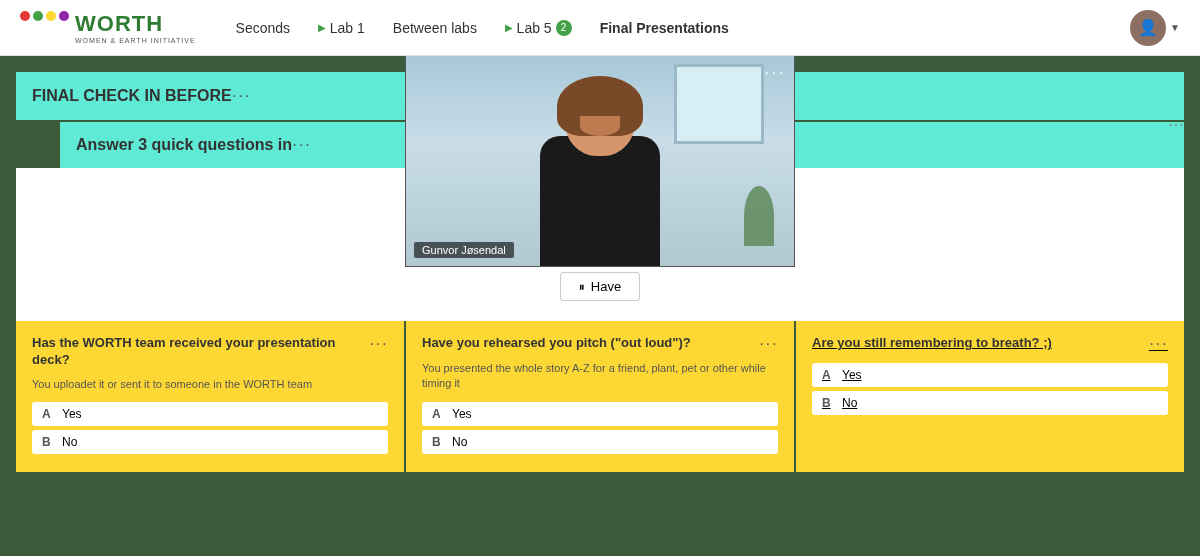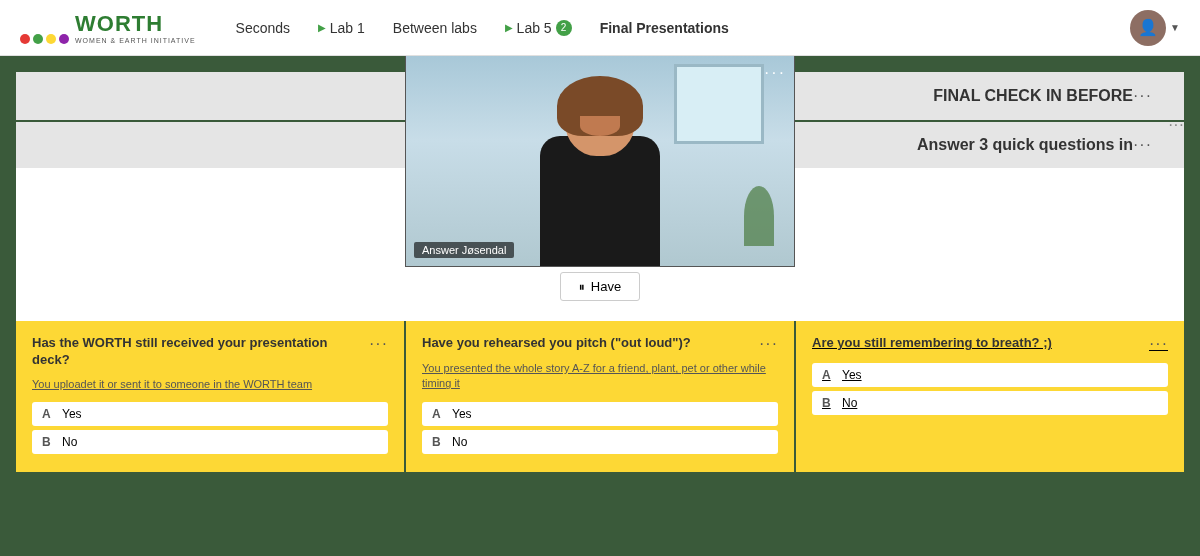--- a/index.html
+++ b/index.html
@@ -9,21 +9,21 @@
     .header {
       background: white;
       display: flex;
       align-items: center;
       padding: 0 20px;
       height: 56px;
       border-bottom: 1px solid #e0e0e0;
     }
     .logo-area {
       display: flex;
-      align-items: flex-end;
+      align-items: flex-start;
       margin-right: 40px;
     }
     .logo-dots {
       display: flex;
       gap: 3px;
       margin-right: 6px;
     }
     .dot { width: 10px; height: 10px; border-radius: 50%; }
     .dot-red { background: #e53935; }
     .dot-green { background: #43a047; }
@@ -101,25 +101,25 @@
     }
 
     
     .content-area {
       display: flex;
       flex-direction: column;
       gap: 0;
     }
 
     .yellow-bar {
-      background: #e5e5e5;
-      padding: 10px 32px;
-      display: flex;
-      align-items: center;
-      justify-content: flex-end;
+      background: #5eead4;
+      padding: 10px 16px;
+      display: flex;
+      align-items: center;
+      justify-content: flex-start;
       min-height: 48px;
     }
     .yellow-bar-text {
       font-size: 16px;
       font-weight: 700;
       color: #333;
     }
     .dots-menu {
       font-size: 18px;
       color: #555;
@@ -201,21 +201,20 @@
       color: #333;
       flex: 1;
       line-height: 1.3;
       padding-right: 8px;
     }
     .qa-description {
       font-size: 11px;
       color: #555;
       margin-bottom: 10px;
       line-height: 1.4;
-      text-decoration: underline;
     }
     .qa-option {
       display: flex;
       align-items: center;
       gap: 8px;
       background: white;
       border-radius: 3px;
       padding: 5px 10px;
       margin-bottom: 4px;
       font-size: 12px;
@@ -297,33 +296,33 @@
 
         <div style="position:absolute;bottom:0;left:10px;width:120px;height:130px;background:#1a1a1a;border-radius:20px 20px 0 0;"></div>
 
         <div style="position:absolute;bottom:110px;left:35px;width:70px;height:75px;background:#d4956a;border-radius:50% 50% 45% 45%;z-index:2;">
 
           <div style="position:absolute;top:-5px;left:-8px;width:86px;height:60px;background:#7a4a28;border-radius:50% 50% 30% 30%;z-index:3;"></div>
 
           <div style="position:absolute;top:35px;left:15px;width:40px;height:20px;background:#c07a50;border-radius:0 0 50% 50%;z-index:4;"></div>
         </div>
       </div>
-      <div class="video-name-tag">Answer Jøsendal</div>
+      <div class="video-name-tag">Gunvor Jøsendal</div>
       <div class="video-dots-menu">···</div>
     </div>
   </div>
 
   <div class="content-area">
 
     <div class="yellow-bar">
       <span class="yellow-bar-text">FINAL CHECK IN BEFORE</span>
       <span class="dots-menu three-dots">···</span>
     </div>
 
-    <div class="yellow-bar" style="border-top:2px solid #3a5a3a;">
+    <div class="yellow-bar" style="border-top:2px solid #3a5a3a;margin-left:44px;">
       <span class="yellow-bar-text">Answer 3 quick questions in</span>
       <span class="dots-menu three-dots">···</span>
     </div>
 
     <div class="white-section">
       <div class="timer-display">
         <span class="timer-number">01</span>
         <span class="timer-colon">:</span>
         <span class="timer-number">14</span>
       </div>
@@ -334,21 +333,21 @@
       <button class="pause-btn">
         <span class="pause-icon">⏸</span>
         <span>Have</span>
       </button>
     </div>
 
     <div class="cards-row">
 
       <div class="qa-card">
         <div class="qa-card-header">
-          <span class="qa-question">Has the WORTH still received your presentation deck?</span>
+          <span class="qa-question">Has the WORTH team received your presentation deck?</span>
           <span class="three-dots">···</span>
         </div>
         <p class="qa-description">You uploadet it or sent it to someone in the WORTH team</p>
         <div class="qa-option">
           <span class="qa-option-letter">A</span>
           <span>Yes</span>
         </div>
         <div class="qa-option">
           <span class="qa-option-letter">B</span>
           <span>No</span>

